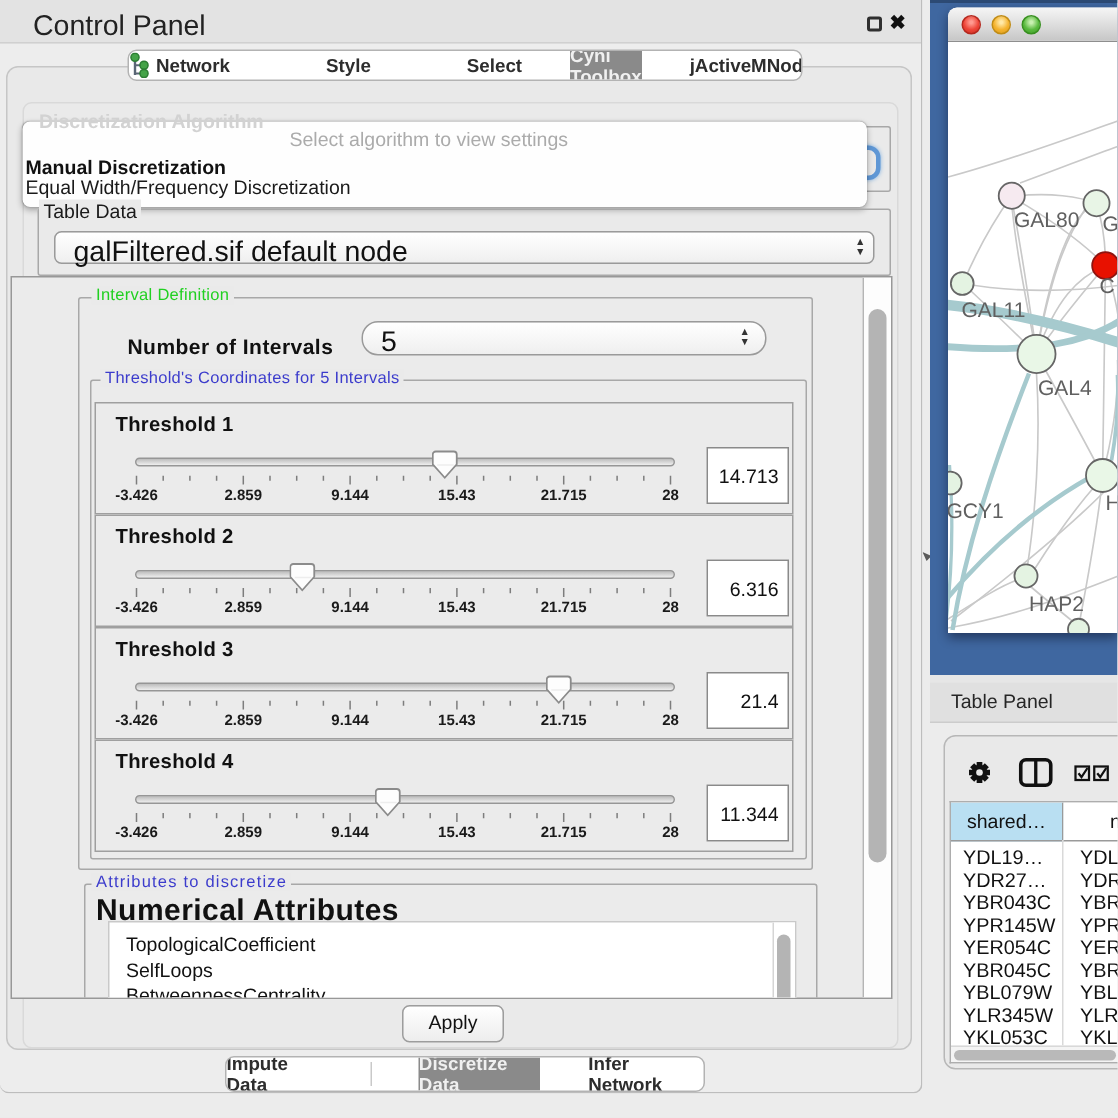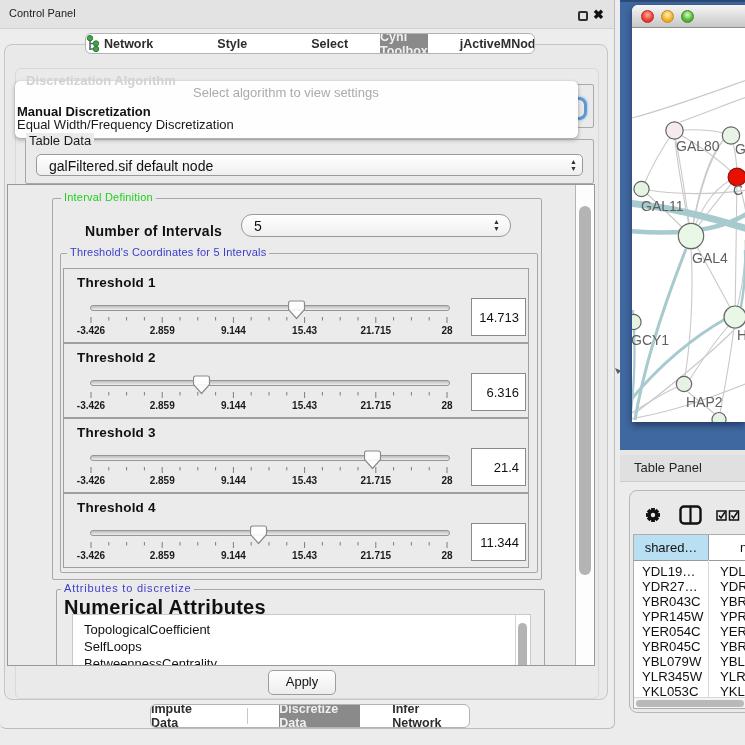--- a/index.html
+++ b/index.html
@@ -1,21 +1,21 @@
 <!DOCTYPE html>
 <html><head>
 <meta charset="utf-8">
 <style>
   html,body{margin:0;padding:0;}
   body{width:745px;height:745px;background:#ececec;font-family:"Liberation Sans",sans-serif;position:relative;overflow:hidden;}
   .abs{position:absolute;}
   
   #win{left:0;top:0;width:614px;height:728px;background:#ededed;border-right:1px solid #bdbdbd;border-bottom:1px solid #bdbdbd;border-radius:0 0 6px 6px;}
   #titlebar{left:0;top:0;width:614px;height:28px;background:#e3e3e3;border-bottom:1px solid #d0d0d0;}
-  #titlebar .t{position:absolute;left:9px;top:7px;font-size:11px;color:#222;}
+  #titlebar .t{position:absolute;left:22px;top:7px;font-size:19px;color:#222;}
   #icon-sq{position:absolute;left:578px;top:11px;width:6px;height:6px;border:2px solid #2f2f2f;border-radius:2px;}
   #icon-x{position:absolute;left:593px;top:7px;font-size:13px;font-weight:bold;color:#111;}
   
   #outerpanel{left:4px;top:44px;width:602px;height:654px;background:#e9e9e9;border:1px solid #c6c6c6;border-radius:8px;}
   
   .tabbar{background:#fff;border:1px solid #b3b3b3;border-radius:6px;display:flex;align-items:center;overflow:hidden;gap:32px;}
   #toptabs{left:85px;top:33px;width:448px;height:19px;}
   .tabbar .seg{height:100%;display:flex;align-items:center;justify-content:center;font-size:12.5px;font-weight:bold;color:#2d2d2d;box-sizing:border-box;}
   .tabbar .sel{background:#8a8a8a;color:#f0f0f0;}
   .tabbar .sep{width:1px;height:70%;background:#c9c9c9;}
@@ -29,21 +29,21 @@
   
   #popup{left:15px;top:81px;width:563px;height:57px;background:#fefefe;border-radius:5px;box-shadow:0 2px 4px rgba(0,0,0,0.3),0 0 1px rgba(0,0,0,0.3);}
   #popup .hint{position:absolute;left:178px;top:4px;font-size:13px;color:#ababab;}
   #popup .it1{position:absolute;left:2px;top:22.5px;font-size:13px;font-weight:bold;color:#111;}
   #popup .it2{position:absolute;left:2px;top:35.5px;font-size:13px;color:#1a1a1a;}
   #ghost{left:26px;top:73px;font-size:13px;font-weight:bold;color:#d2d2d2;z-index:5;}
   
   #grp-td{left:25px;top:139px;width:567px;height:43px;}
   #grp-td .gtitle{left:0px;color:#1a1a1a;font-size:13px;letter-spacing:0;top:-7px;}
   .combo{position:absolute;background:linear-gradient(#ffffff,#efefef);border:1px solid #9a9a9a;border-radius:5px;box-sizing:border-box;}
-  .combo .txt{position:absolute;left:12px;top:3px;font-size:14px;color:#111;}
+  .combo .txt{position:absolute;left:12px;top:3px;font-size:19px;color:#111;}
   .combo .arr{position:absolute;font-size:7px;color:#333;line-height:5px;}
   #combo-td{left:10px;top:14px;width:547px;height:22px;}
   
   #scrollpane{left:7px;top:184px;width:588px;height:482px;border:1px solid #989898;background:#ebebeb;box-sizing:border-box;overflow:hidden;}
   #vlane{position:absolute;right:0;top:0;width:18px;height:100%;background:#fdfdfd;border-left:1px solid #b5b5b5;}
   #vthumb{position:absolute;right:3px;top:21px;width:12px;height:369px;background:#b4b4b4;border-radius:6px;}
   
   #grp-id{left:44px;top:13px;width:488px;height:380px;}
   .gt-green{color:#21d021;}
   .gt-blue{color:#3c3ccc;}

